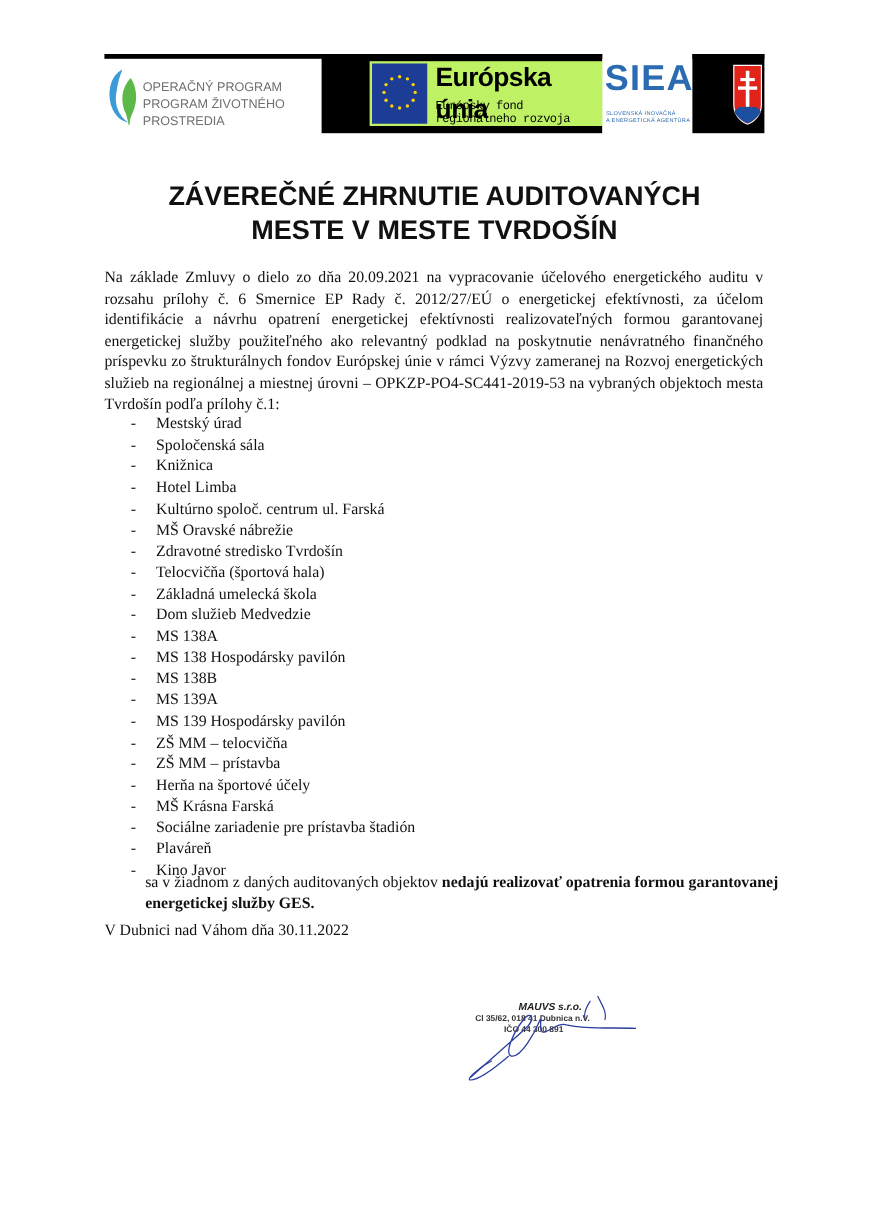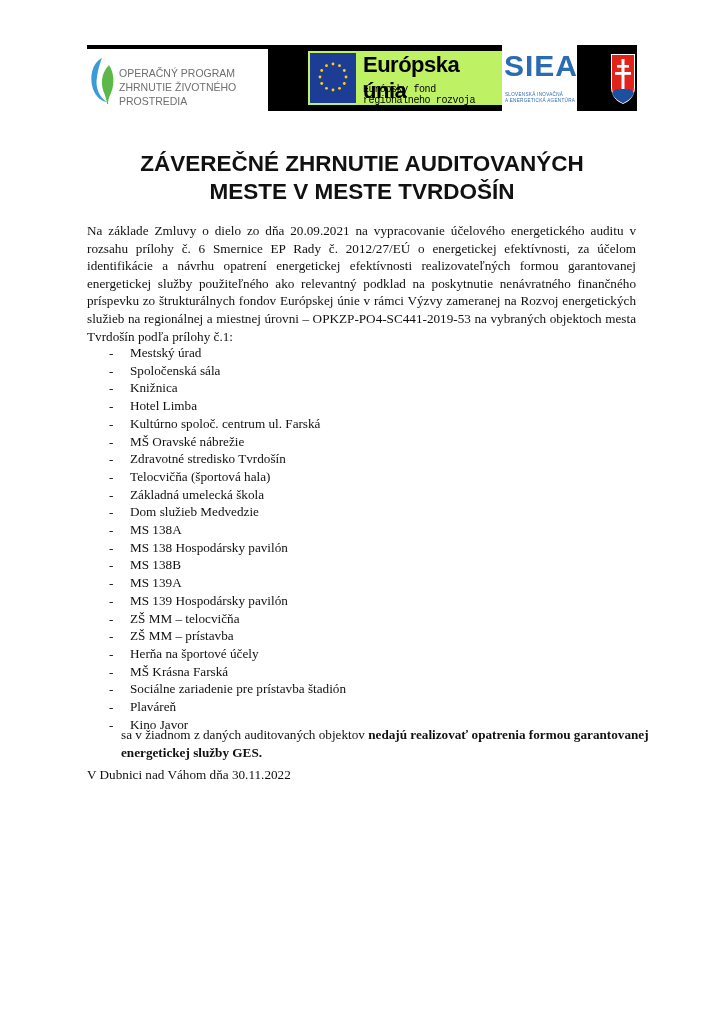--- a/index.html
+++ b/index.html
@@ -48,21 +48,21 @@
   <div class="logobar">
     <div class="topline"></div>
 
     <div class="op-logo">
       <svg class="op-mark" viewBox="0 0 26 50">
         <path d="M13 3 C3 8 0 22 4 34 C7 42 12 46 18 47 C10 42 6 32 8 22 C9 14 11 8 13 3 Z" fill="#3a9bd6"></path>
         <path d="M20 10 C12 18 11 30 16 40 C17 44 18 47 18 49 L19 49 C19 45 20 42 22 38 C26 28 25 18 20 10 Z" fill="#5cb849"></path>
       </svg>
       <div class="op-text">
         <div>OPERAČNÝ PROGRAM</div>
-        <div>ZHRNUTIE ŽIVOTNÉHO PROSTREDIA</div>
+        <div>PROGRAM ŽIVOTNÉHO PROSTREDIA</div>
       </div>
     </div>
 
     <div class="eu-block">
       <div class="eu-inner">
         <svg class="eu-flag" viewBox="0 0 46 50">
           <rect width="46" height="50" fill="#1d3c96"></rect>
           <g fill="#ffd500">
             <circle cx="23" cy="11" r="1.4"></circle>
               <circle cx="29.5" cy="12.7" r="1.4"></circle>
@@ -133,14 +133,25 @@
       <li><span class="dash">-</span><span>MŠ Krásna Farská</span></li>
       <li><span class="dash">-</span><span>Sociálne zariadenie pre prístavba štadión</span></li>
       <li><span class="dash">-</span><span>Plaváreň</span></li>
       <li><span class="dash">-</span><span>Kino Javor</span></li>
     </ul>
 
   <div class="concl"><span>sa v žiadnom z daných auditovaných objektov </span><b>nedajú realizovať opatrenia formou garantovanej energetickej služby GES.</b></div>
 
   <div class="place">V Dubnici nad Váhom dňa 30.11.2022</div>
 
+  <div class="stamp">
+    <div class="stamp-company">MAUVS s.r.o.</div>
+    <div class="stamp-addr">Cl 35/62, 018 41 Dubnica n.V.</div>
+    <div class="stamp-ico">IČO 44 300 891</div>
+    <svg class="sig" viewBox="0 0 200 90">
+      <path d="M12 78 C20 70 50 45 60 35 C66 28 62 22 56 30 C48 40 40 58 46 60 C54 62 66 40 70 30 C72 26 68 42 74 40 C80 38 86 32 92 34 C110 38 130 36 150 37" fill="none" stroke="#2c3e9e" stroke-width="1.1"></path>
+      <path d="M44 60 C30 72 18 80 12 80 C8 80 18 70 30 64" fill="none" stroke="#2c3e9e" stroke-width="1"></path>
+      <path d="M112 14 C108 20 106 26 108 30" fill="none" stroke="#2c3e9e" stroke-width="1"></path>
+      <path d="M118 10 C122 18 126 24 124 30" fill="none" stroke="#2c3e9e" stroke-width="1"></path>
+    </svg>
+  </div>
 
 </div>
 
 </body></html>

